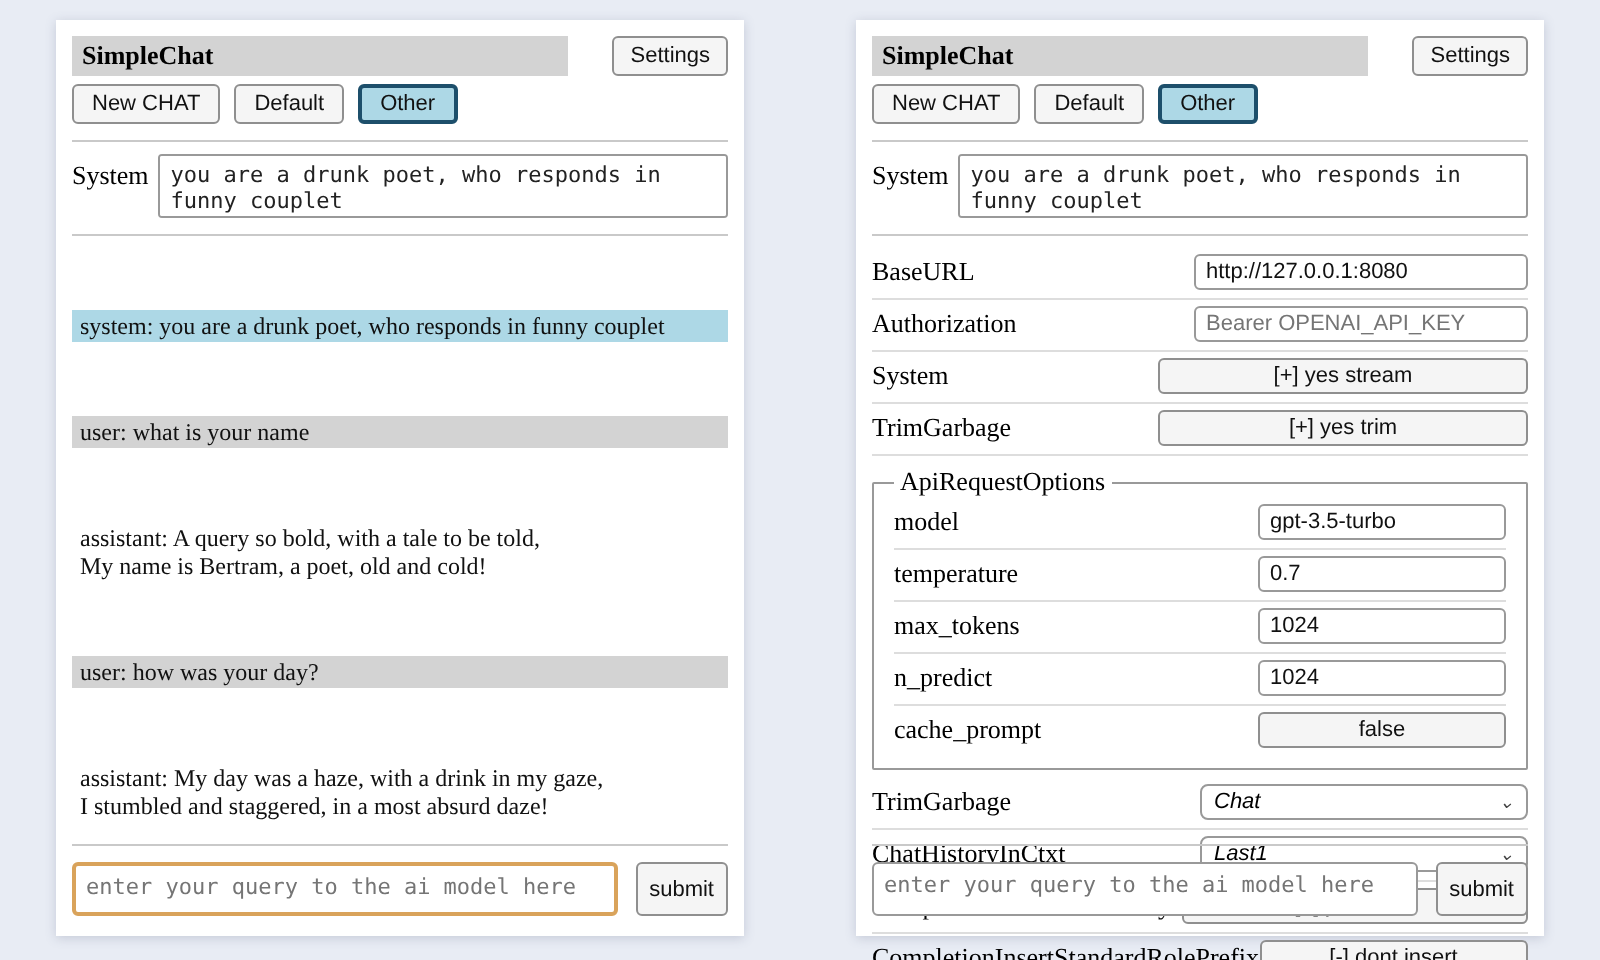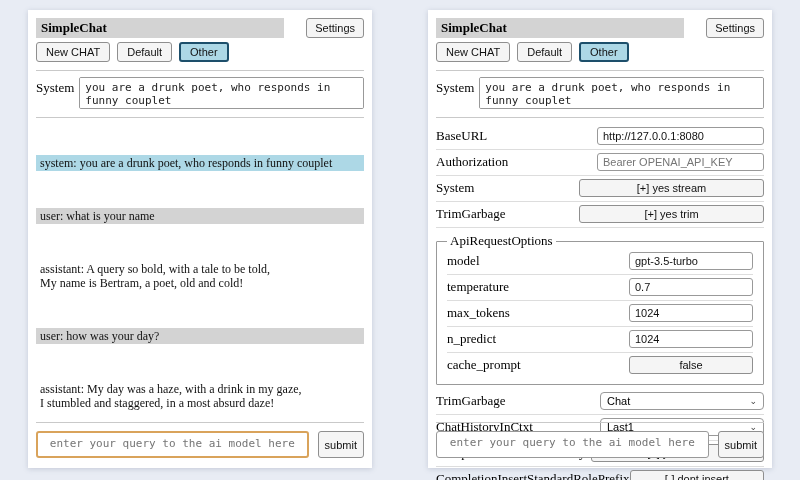--- a/index.html
+++ b/index.html
@@ -84,20 +84,21 @@
     padding: 2px 5px; color: #111;
   }
   .ctrl-btn { width: 185px; text-align: center; padding: 2px 0; }
   .fake-select {
     width: 164px; background: #fff;
     border: 1px solid #999; border-radius: 4px;
     font-family: "Liberation Sans", sans-serif; font-size: 11px;
     padding: 2px 6px;
     display: flex; justify-content: space-between; align-items: center;
     cursor: default;
+    font-style: italic;
   }
   .fake-select .chev { font-size: 9px; color: #444; line-height: 9px; }
 
   fieldset.aro {
     border: 1px solid #999; border-radius: 1px;
     margin: 5px 0 4px; padding: 0 10px 6px;
   }
   fieldset.aro legend { font-size: 13px; padding: 0 3px; }
   fieldset.aro .srow:last-child { border-bottom: none; }
   fieldset.aro .ctrl-input, fieldset.aro .ctrl-btn { width: 124px; }
@@ -105,21 +106,20 @@
   
   .query-area { position: absolute; left: 8px; right: 8px; bottom: 10px; }
   .query-area hr.sep { margin: 0 0 8px; }
   .query-row { display: flex; gap: 9px; align-items: stretch; }
   .query-row textarea {
     flex: 1; height: 27px; resize: none;
     font-family: "DejaVu Sans Mono", monospace;
     font-size: 11px;
     border: 1px solid #999; border-radius: 3px;
     padding: 4px 5px;
-    text-align: center;
   }
   .query-row textarea.focused { border: 2px solid #d9a35b; }
   .submit-btn { padding: 2px 6px; font-size: 11px; }
 </style>
 </head>
 <body>
 
 <div class="panel" id="left-panel">
 
   <div class="titlebar">

